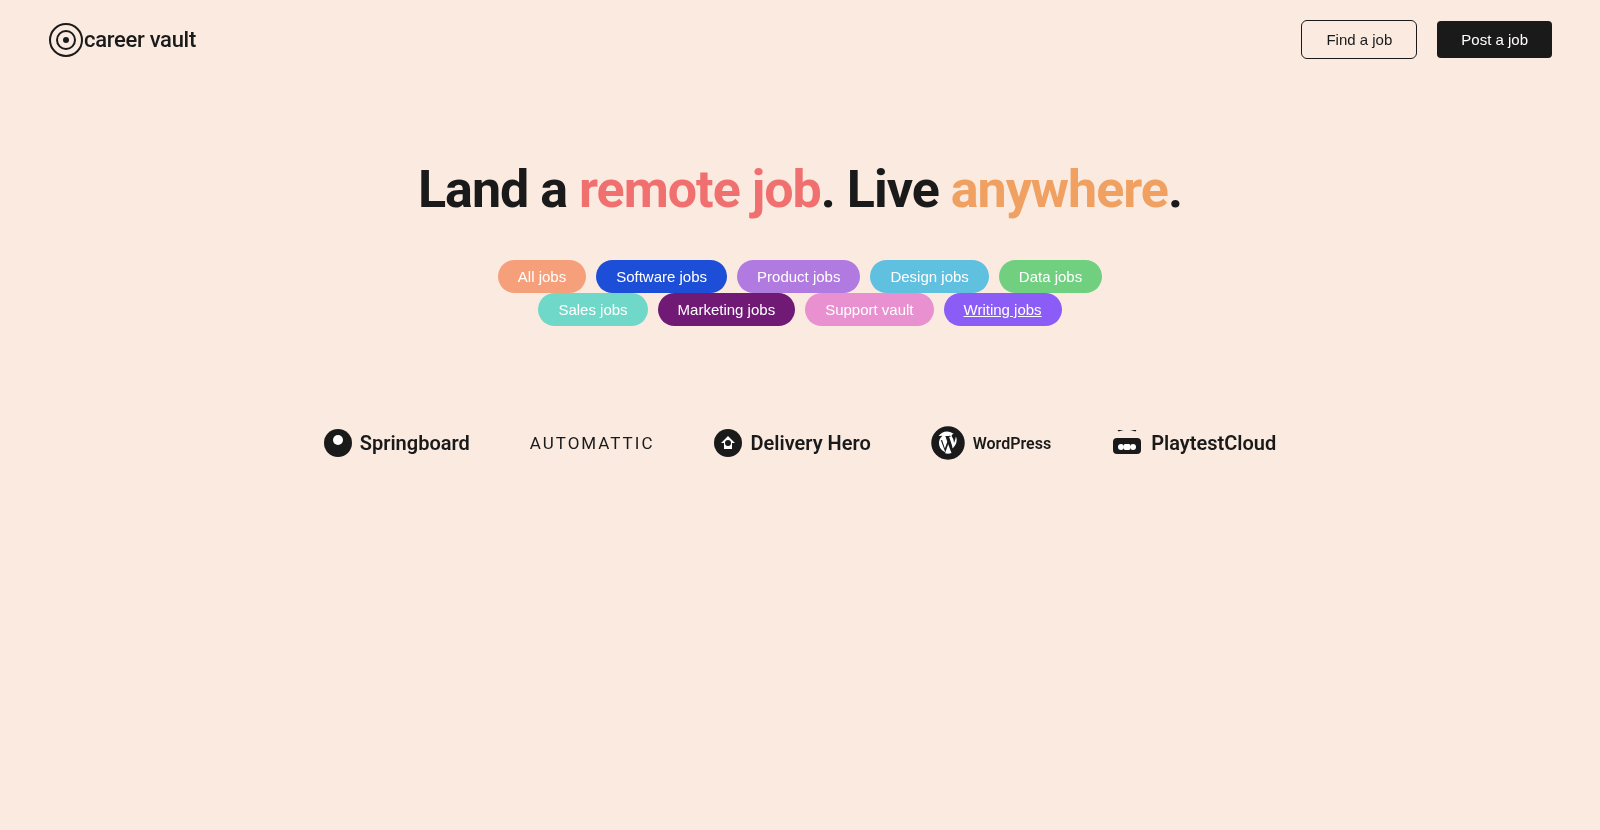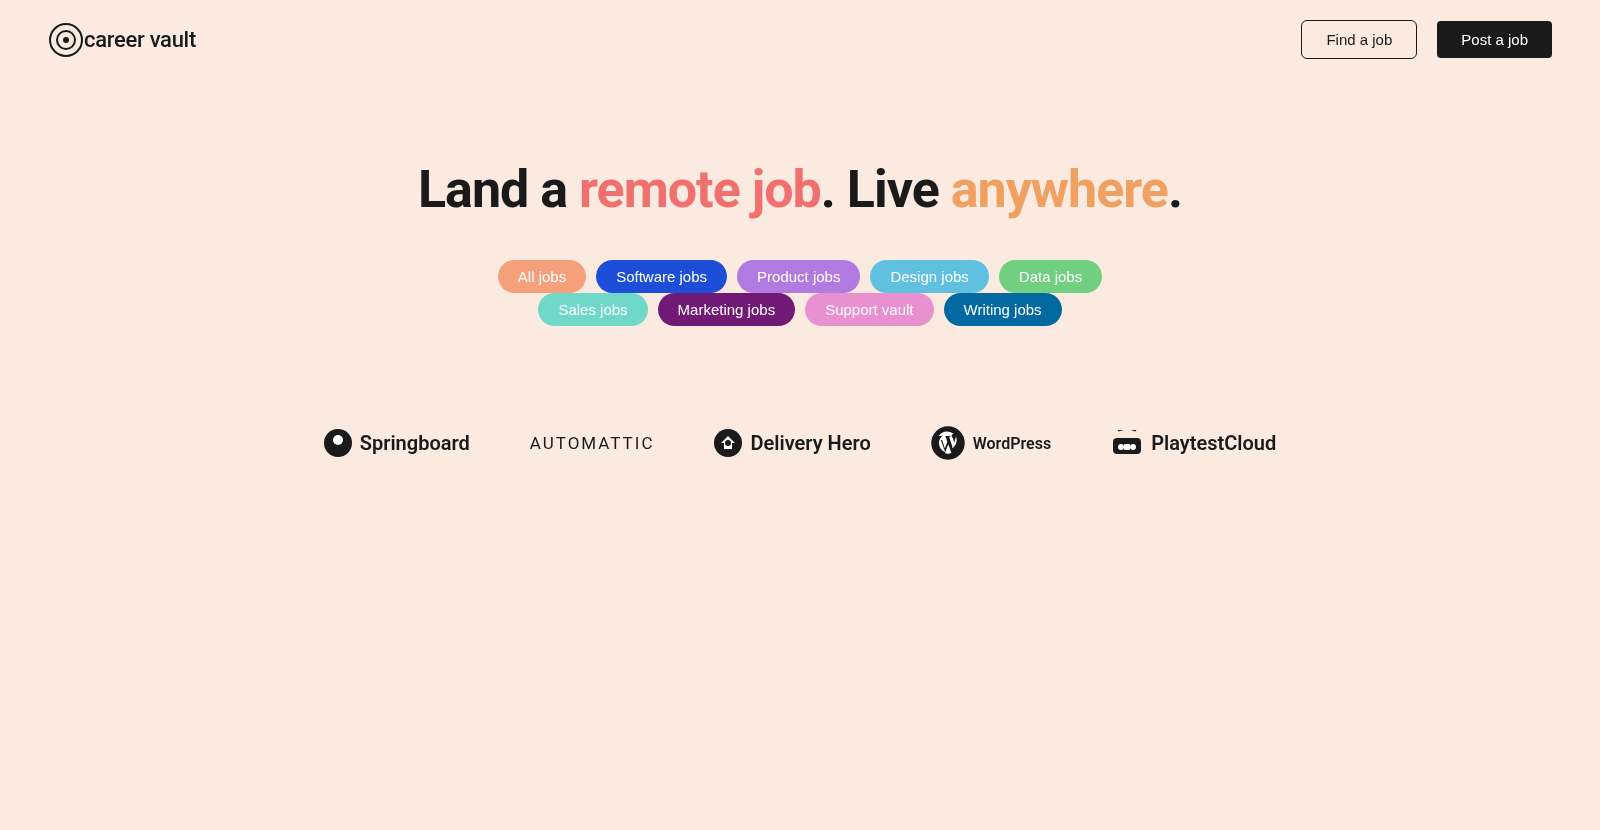--- a/index.html
+++ b/index.html
@@ -150,21 +150,21 @@
     }
 
     .tag-all { background-color: #f5a07a; }
     .tag-software { background-color: #1d4ed8; }
     .tag-product { background-color: #b07ae0; }
     .tag-design { background-color: #60c0e0; }
     .tag-data { background-color: #70d080; }
     .tag-sales { background-color: #70d8c8; }
     .tag-marketing { background-color: #701a75; }
     .tag-support { background-color: #e890d0; }
-    .tag-writing { background-color: #0369a1; }
+    .tag-writing { background-color: #8b5cf6; text-decoration: underline; }
 
     
     .trusted-section {
       margin-top: 100px;
       display: flex;
       flex-direction: column;
       align-items: center;
     }
 
     .trusted-label {

